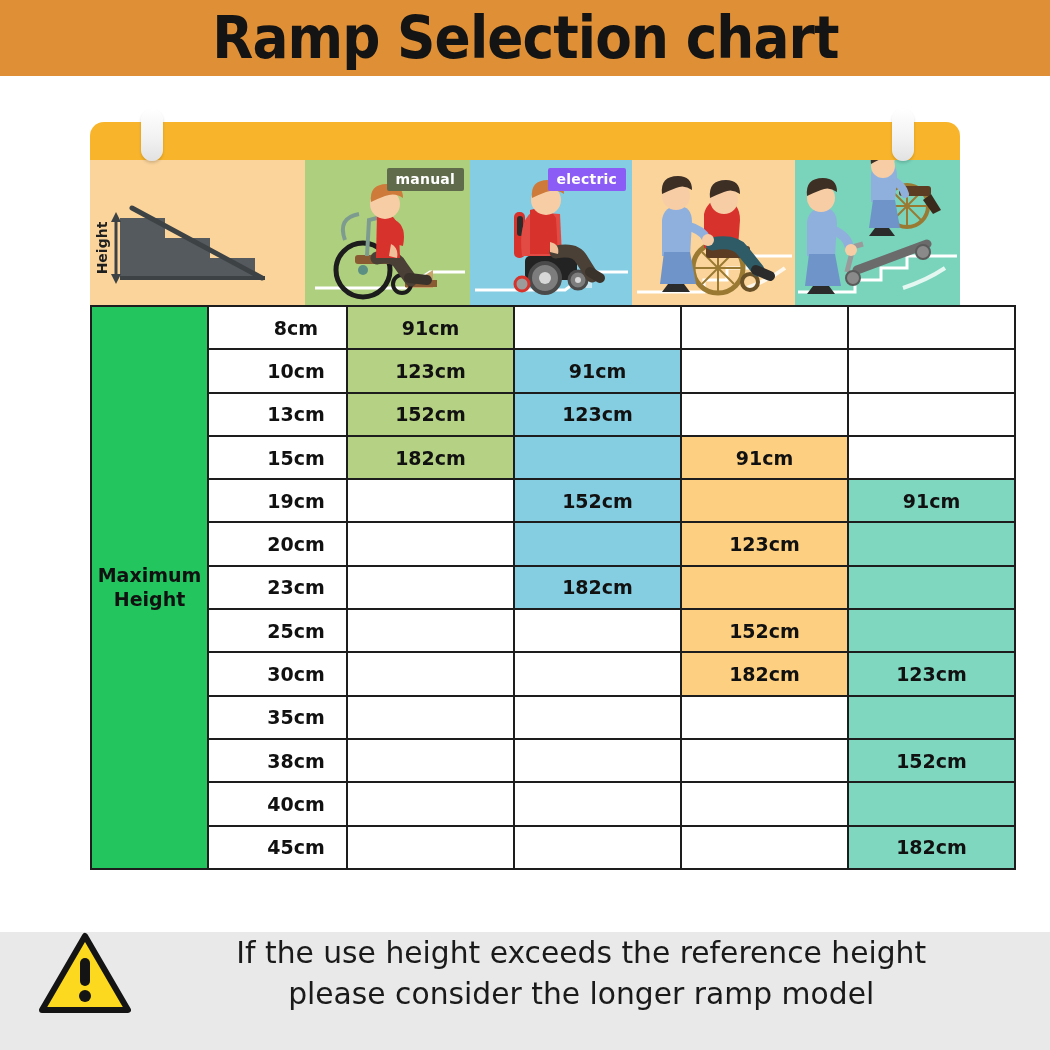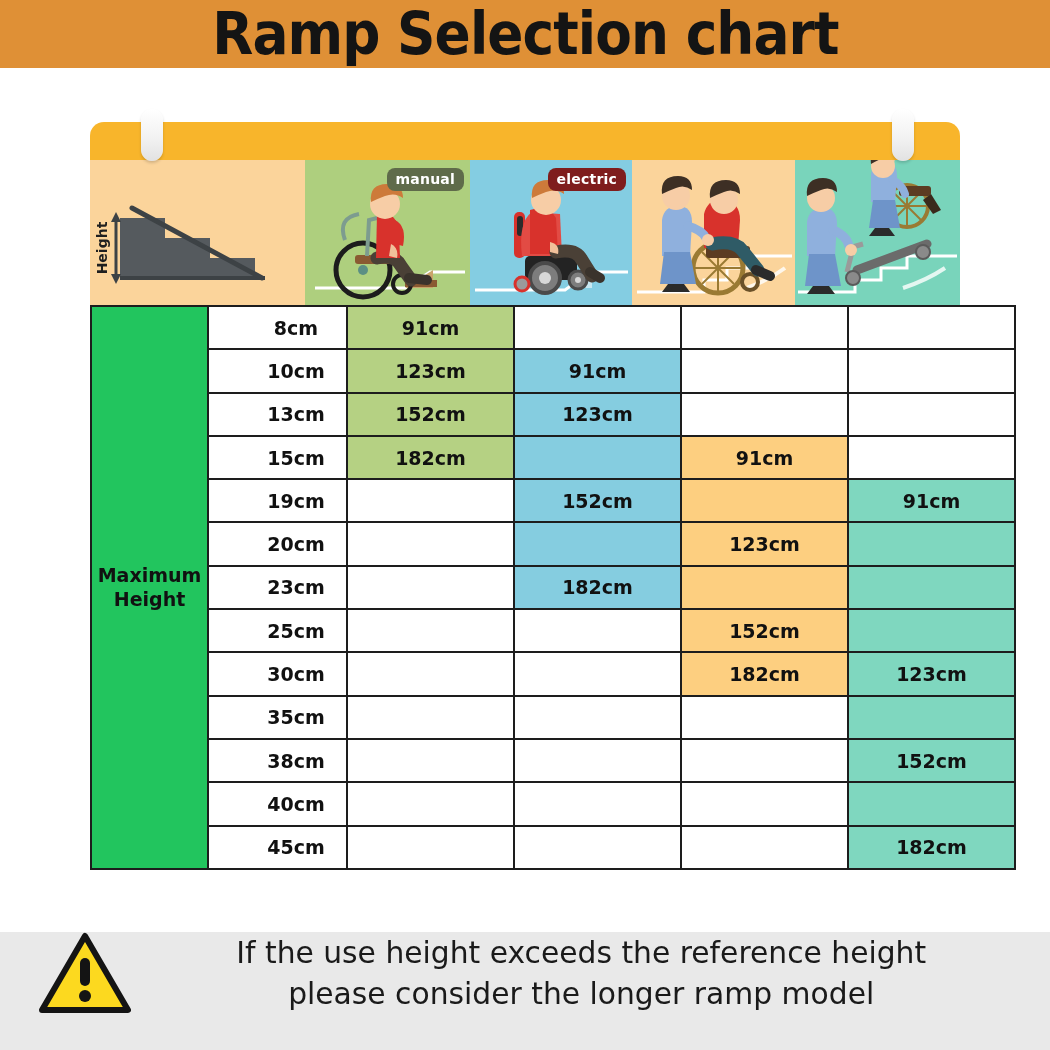--- a/index.html
+++ b/index.html
@@ -6,21 +6,21 @@
   body{
     width:1050px;height:1050px;
     background:#ffffff;
     font-family:"Liberation Sans", sans-serif;
     overflow:hidden;
     position:relative;
   }
 
   
   .title-band{
-    position:absolute;left:0;top:0;width:1050px;height:68px;
+    position:absolute;left:0;top:0;width:1050px;height:76px;
     background:#df9036;
     display:flex;align-items:center;justify-content:center;
   }
   .title-text{
     font-family:"DejaVu Sans","Liberation Sans",sans-serif;
     font-weight:bold;
     font-size:58px;
     letter-spacing:-1px;
     color:#141414;
     transform:scaleX(0.92);
@@ -55,28 +55,28 @@
   }
   .hdr-cell{position:relative;height:145px;overflow:hidden;}
   .hc1{width:215px;background:#fbd49b;}
   .hc2{width:165px;background:#aecf7e;}
   .hc3{width:162px;background:#84cde2;}
   .hc4{width:163px;background:#fbd49b;}
   .hc5{width:165px;background:#79d4bb;}
 
   .badge{
     position:absolute;top:8px;right:6px;
-    padding:3px 9px 4px 9px;border-radius:8px;
+    padding:3px 9px 4px 9px;border-radius:2px;
     color:#ffffff;font-size:14px;font-weight:bold;
     font-family:"DejaVu Sans","Liberation Sans",sans-serif;
     letter-spacing:.2px;
     z-index:4;
   }
   .badge-manual{background:#5f6b4a;}
-  .badge-electric{background:#7f1d1d;}
+  .badge-electric{background:#8b5cf6;}
 
   .hdr-svg{position:absolute;left:0;top:0;}
 
   
   .tbl{
     position:absolute;left:0;top:183px;width:870px;height:565px;
   }
   table{border-collapse:collapse;width:870px;height:565px;table-layout:fixed;}
   td{
     border:2px solid #1d1d1d;

